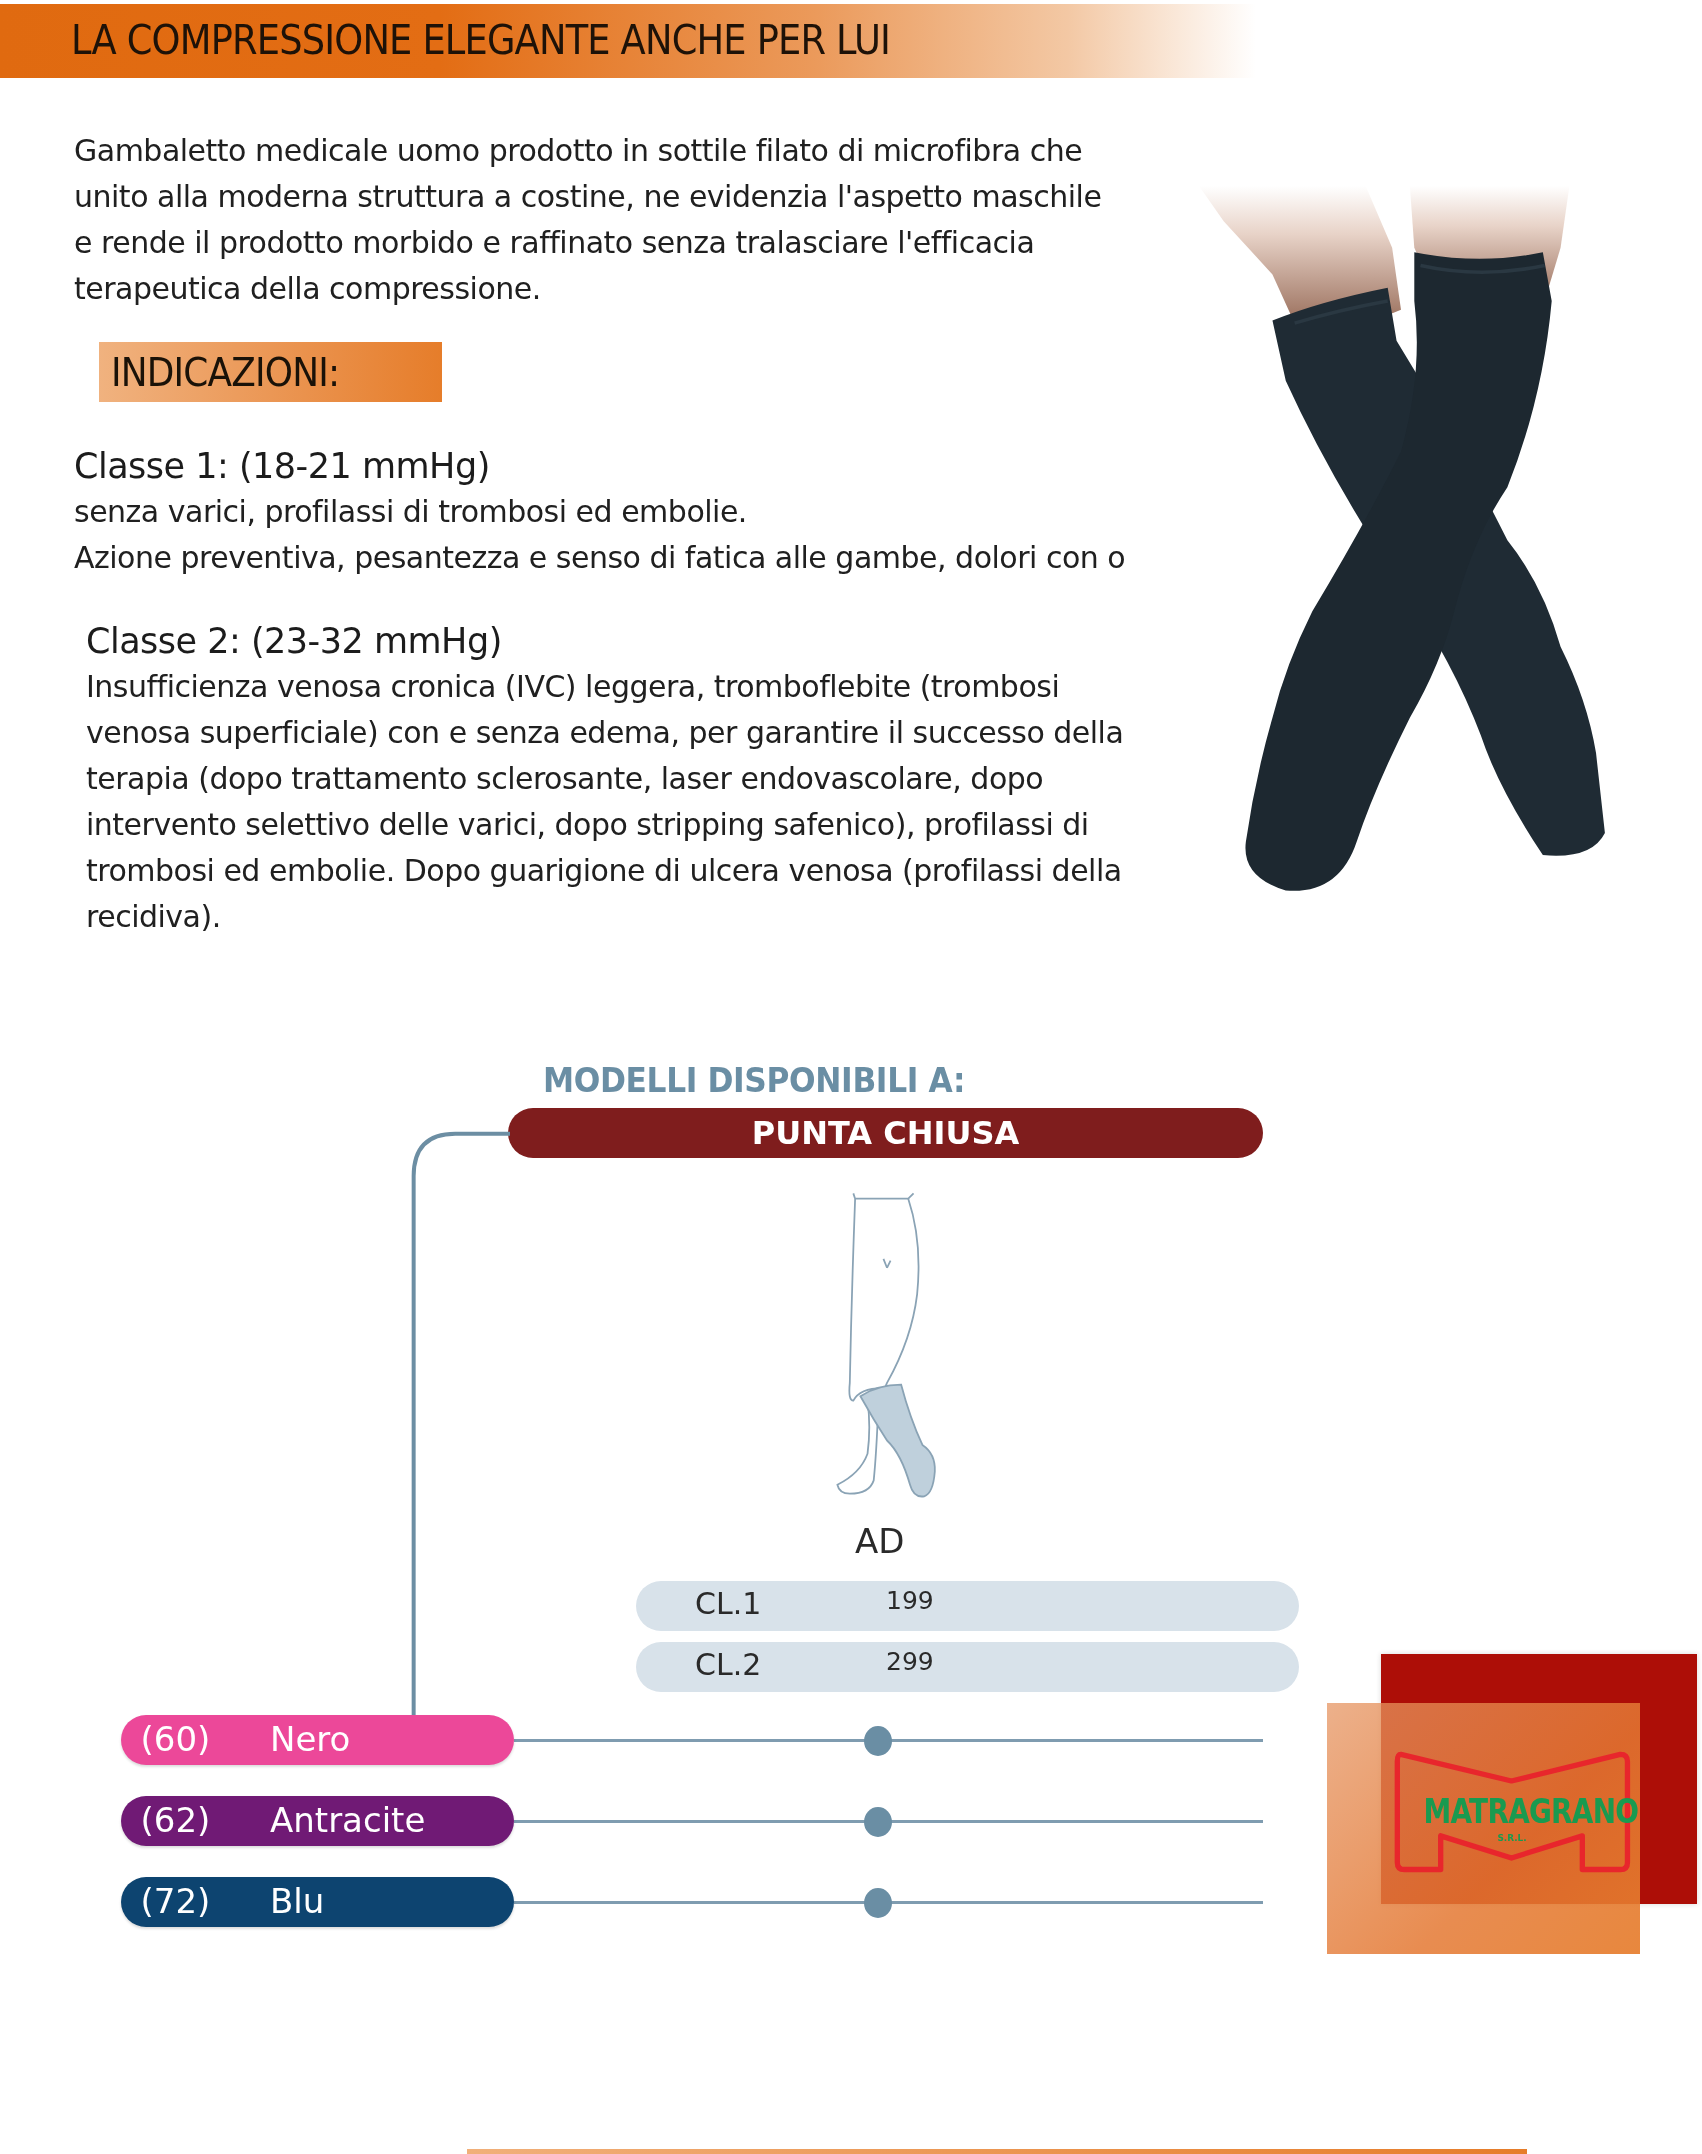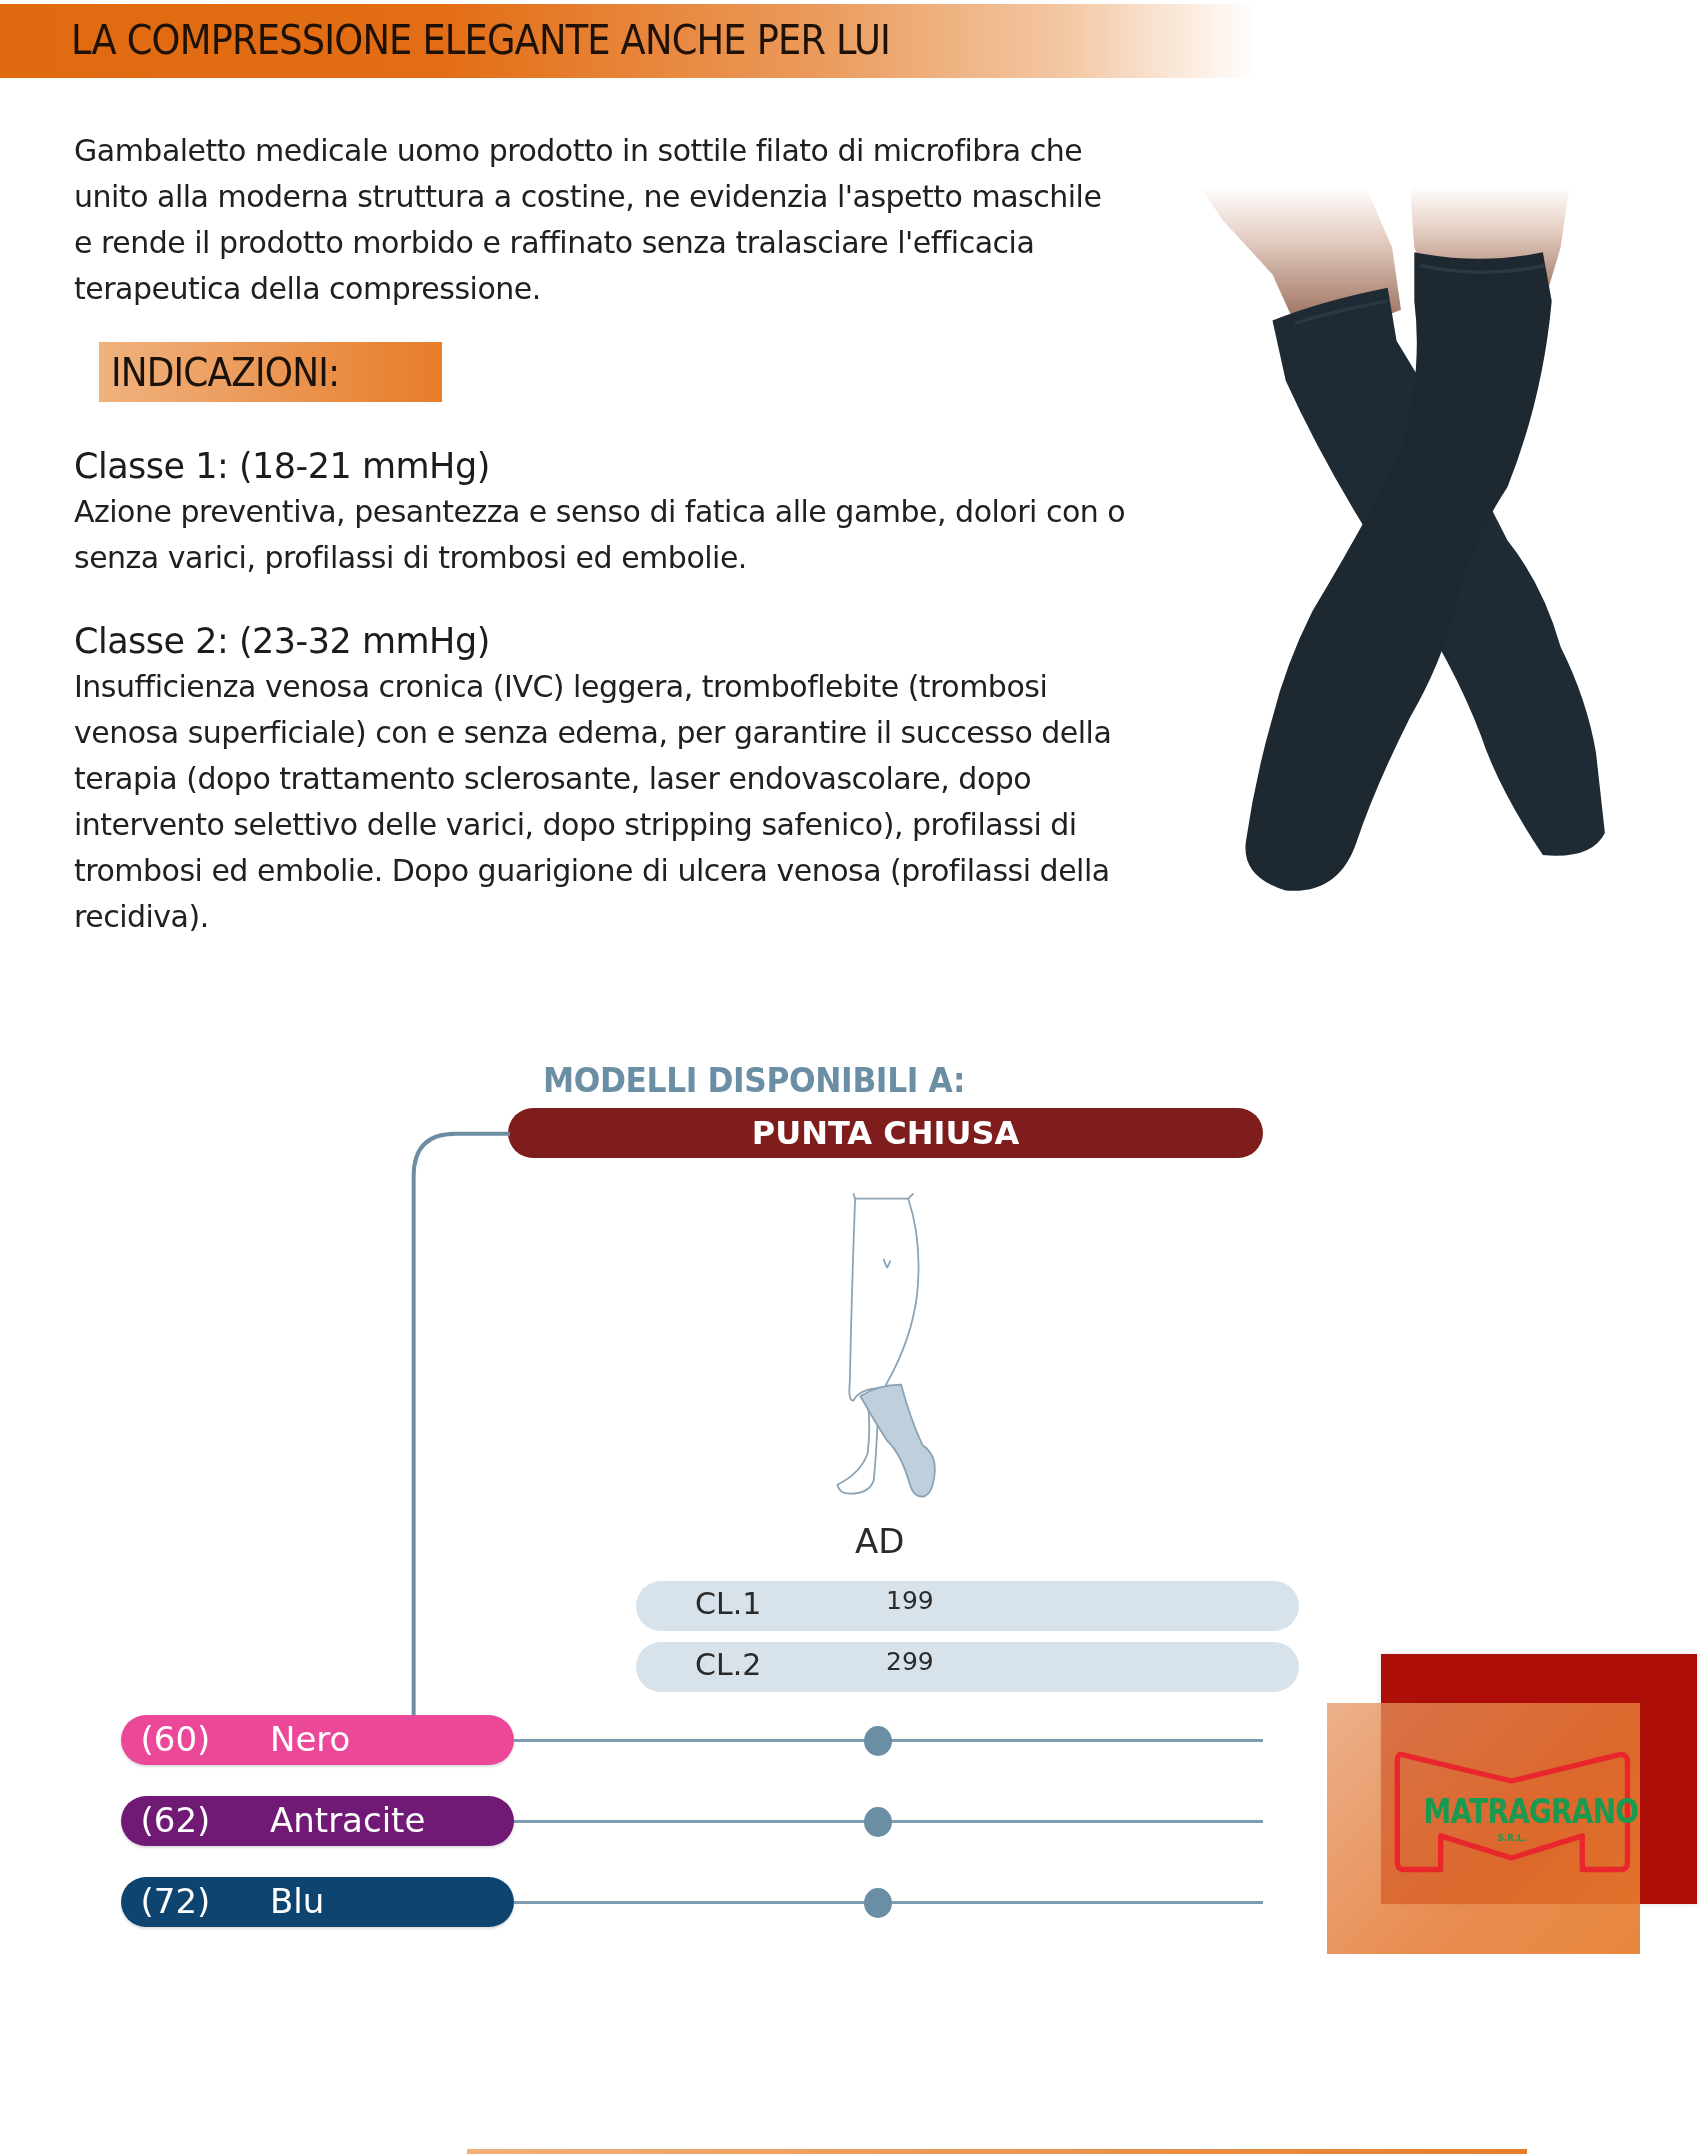--- a/index.html
+++ b/index.html
@@ -98,25 +98,25 @@
   <p>e rende il prodotto morbido e raffinato senza tralasciare l'efficacia</p>
   <p>terapeutica della compressione.</p>
 </div>
 
 <div class="abs section-label">
   <span>INDICAZIONI:</span>
 </div>
 
 <div class="abs para" style="top:443px;">
   <p class="class-title">Classe 1: (18-21 mmHg)</p>
+  <p>senza varici, profilassi di trombosi ed embolie.</p>
   <p>Azione preventiva, pesantezza e senso di fatica alle gambe, dolori con o</p>
-  <p>senza varici, profilassi di trombosi ed embolie.</p>
-</div>
-
-<div class="abs para" style="top:618px;">
+</div>
+
+<div class="abs para" style="top:618px;margin-left:12px;">
   <p class="class-title">Classe 2: (23-32 mmHg)</p>
   <p>Insufficienza venosa cronica (IVC) leggera, tromboflebite (trombosi</p>
   <p>venosa superficiale) con e senza edema, per garantire il successo della</p>
   <p>terapia (dopo trattamento sclerosante, laser endovascolare, dopo</p>
   <p>intervento selettivo delle varici, dopo stripping safenico), profilassi di</p>
   <p>trombosi ed embolie. Dopo guarigione di ulcera venosa (profilassi della</p>
   <p>recidiva).</p>
 </div>
 
 <svg class="abs photo" viewBox="0 0 480 890">

